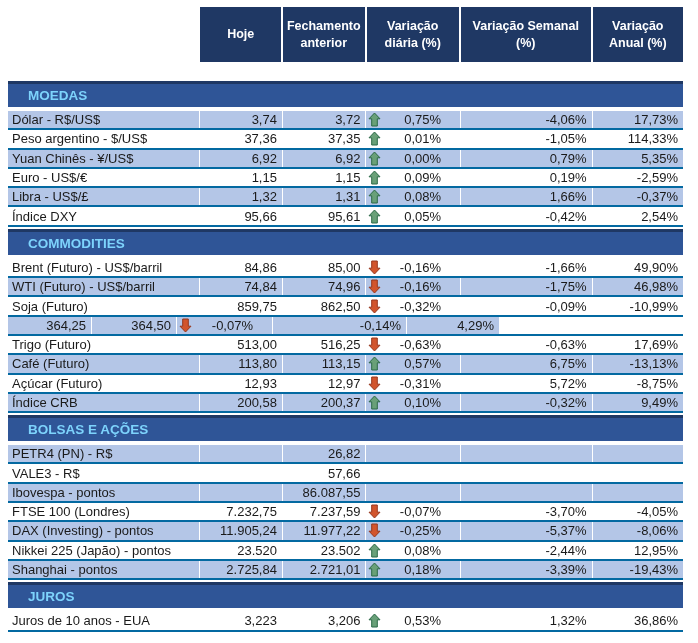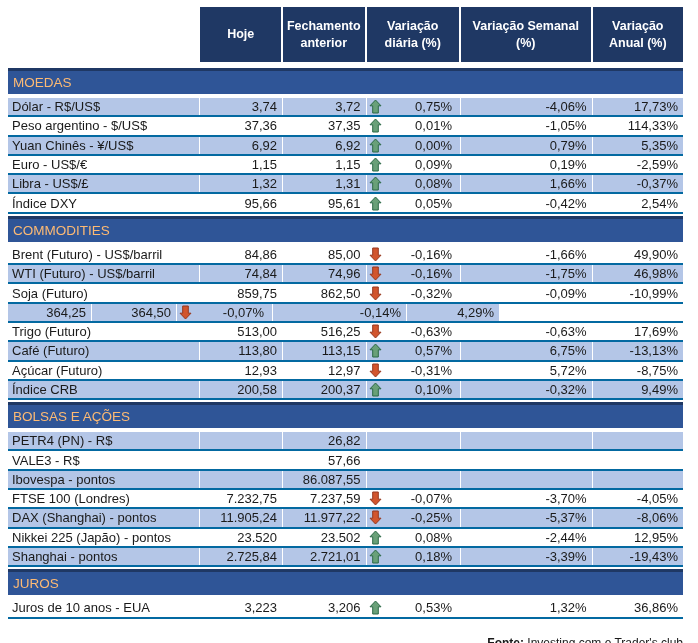--- a/index.html
+++ b/index.html
@@ -14,61 +14,61 @@
   .tbl { position: absolute; left: 8px; top: 7px; width: 675px; }
 
   
   .c-label   { width: 196px; }
   .c-hoje    { width: 84px; }
   .c-fech    { width: 85px; }
   .c-diaria  { width: 96px; }
   .c-semanal { width: 134px; }
   .c-anual   { width: 92px; }
 
-  .header-row { display: flex; height: 55px; margin-bottom: 6px; }
+  .header-row { display: flex; height: 55px; margin-bottom: 19px; }
   .h-spacer { width: 196px; background: #ffffff; }
   .h-cell {
     background: var(--header-bg, #1F3864);
     color: #ffffff; font-weight: bold;
     font-size: 12.5px; line-height: 1.3;
     display: flex; align-items: center; justify-content: center;
     text-align: center;
     box-sizing: border-box; border-right: 2px solid #ffffff;
     padding: 0 3px;
   }
   .h-cell:last-child { border-right: none; }
 
   .section-band {
     height: 26px; box-sizing: border-box;
     background: var(--band-bg, #2F5597);
     border-top: 3px solid var(--header-bg, #1F3864);
-    color: #fdba74; font-weight: normal; font-size: 13.5px;
+    color: #7dd3fc; font-weight: bold; font-size: 13.5px;
     display: flex; align-items: center;
-    padding-left: 5px;
+    padding-left: 20px;
     margin-top: 2px; margin-bottom: 4px;
   }
   .section-band:first-of-type { margin-top: 0; }
 
   .row {
     display: flex; height: 19.3px; box-sizing: border-box;
     border-bottom: 2px solid #0369a1;
     font-size: 13px;
   }
   .cell {
     box-sizing: border-box; height: 100%;
     display: flex; align-items: center;
     border-right: 1px solid #ffffff;
     background: transparent;
     white-space: nowrap; overflow: hidden;
   }
   .row.shaded .cell { background: var(--stripe-bg, #B4C6E7); }
   .cell:last-child { border-right: none; }
   .cell.lbl { padding-left: 4px; justify-content: flex-start; }
   .cell.num { padding-right: 5px; justify-content: flex-end; }
-  .cell.mix { padding-right: 8px; padding-left: 2px; justify-content: space-between; }
+  .cell.mix { padding-right: 19px; padding-left: 2px; justify-content: space-between; }
   .arrow-wrap { display: flex; align-items: center; height: 100%; }
   .arrow-wrap svg { display: block; }
 
   .fonte { margin-top: 17px; font-size: 12px; padding-left: 2px; text-align: right; }
   .fonte .b { font-weight: bold; }
 </style>
 </head>
 <body>
 
 <div class="sheet">
@@ -339,21 +339,21 @@
               <svg width="13" height="15" viewBox="0 0 13 15">
                 <path d="M6.5,14 L12,8.2 L9.3,8.2 L9.3,1 L3.7,1 L3.7,8.2 L1,8.2 Z" fill="#D2552D" stroke="#96371E" stroke-width="1" stroke-linejoin="round"></path>
               </svg>
             </span>
             <span>-0,07%</span>
           </div>
           <div class="cell num c-semanal">-3,70%</div>
           <div class="cell num c-anual">-4,05%</div>
         </div>
         <div class="row shaded">
-          <div class="cell lbl c-label">DAX (Shanghai) - pontos</div>
+          <div class="cell lbl c-label">DAX (Investing) - pontos</div>
           <div class="cell num c-hoje">11.905,24</div>
           <div class="cell num c-fech">11.977,22</div>
           <div class="cell mix c-diaria">
             <span class="arrow-wrap">
               <svg width="13" height="15" viewBox="0 0 13 15">
                 <path d="M6.5,14 L12,8.2 L9.3,8.2 L9.3,1 L3.7,1 L3.7,8.2 L1,8.2 Z" fill="#D2552D" stroke="#96371E" stroke-width="1" stroke-linejoin="round"></path>
               </svg>
             </span>
             <span>-0,25%</span>
           </div>

